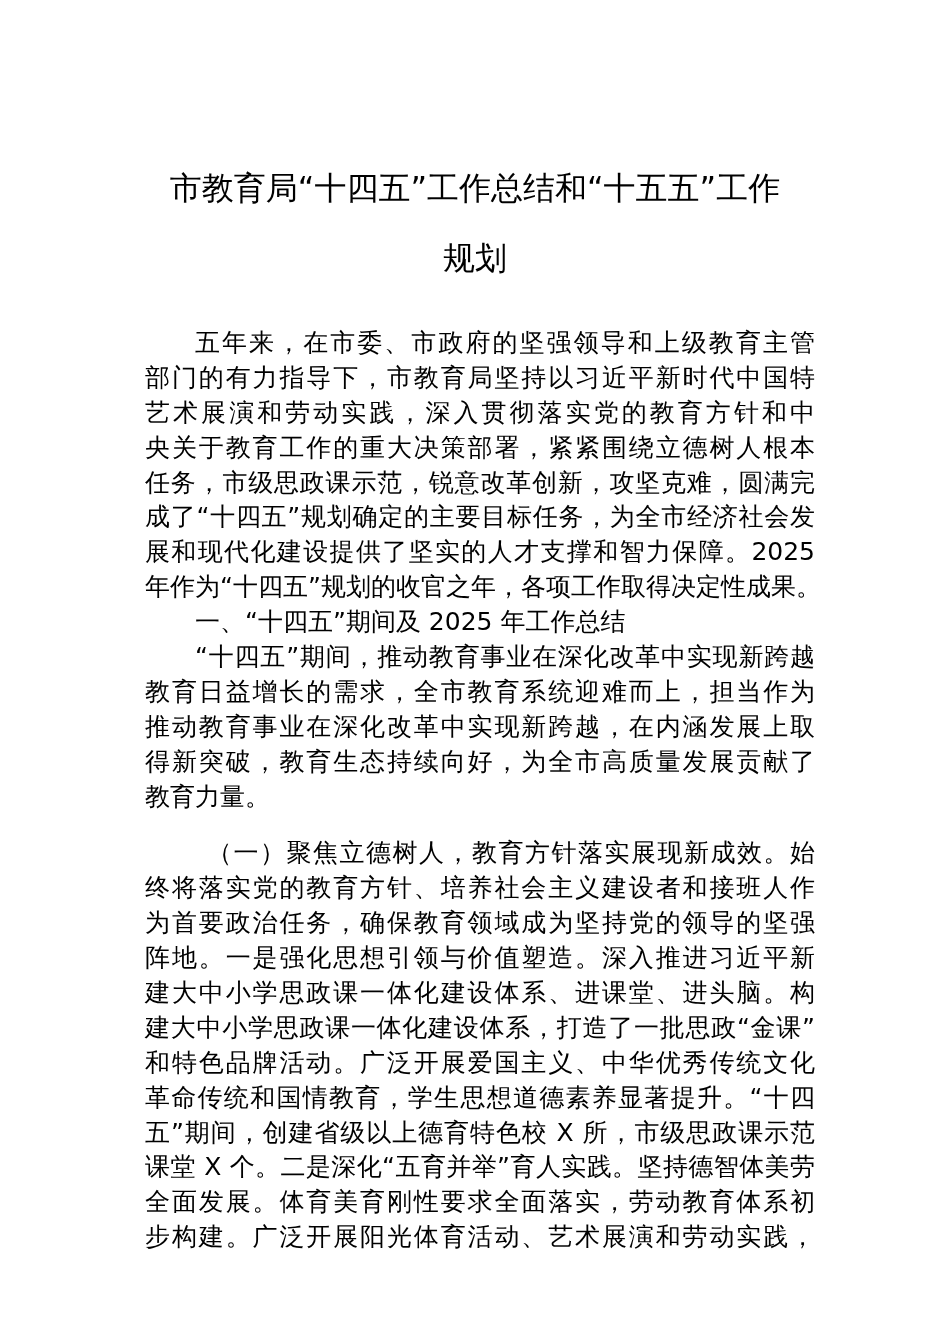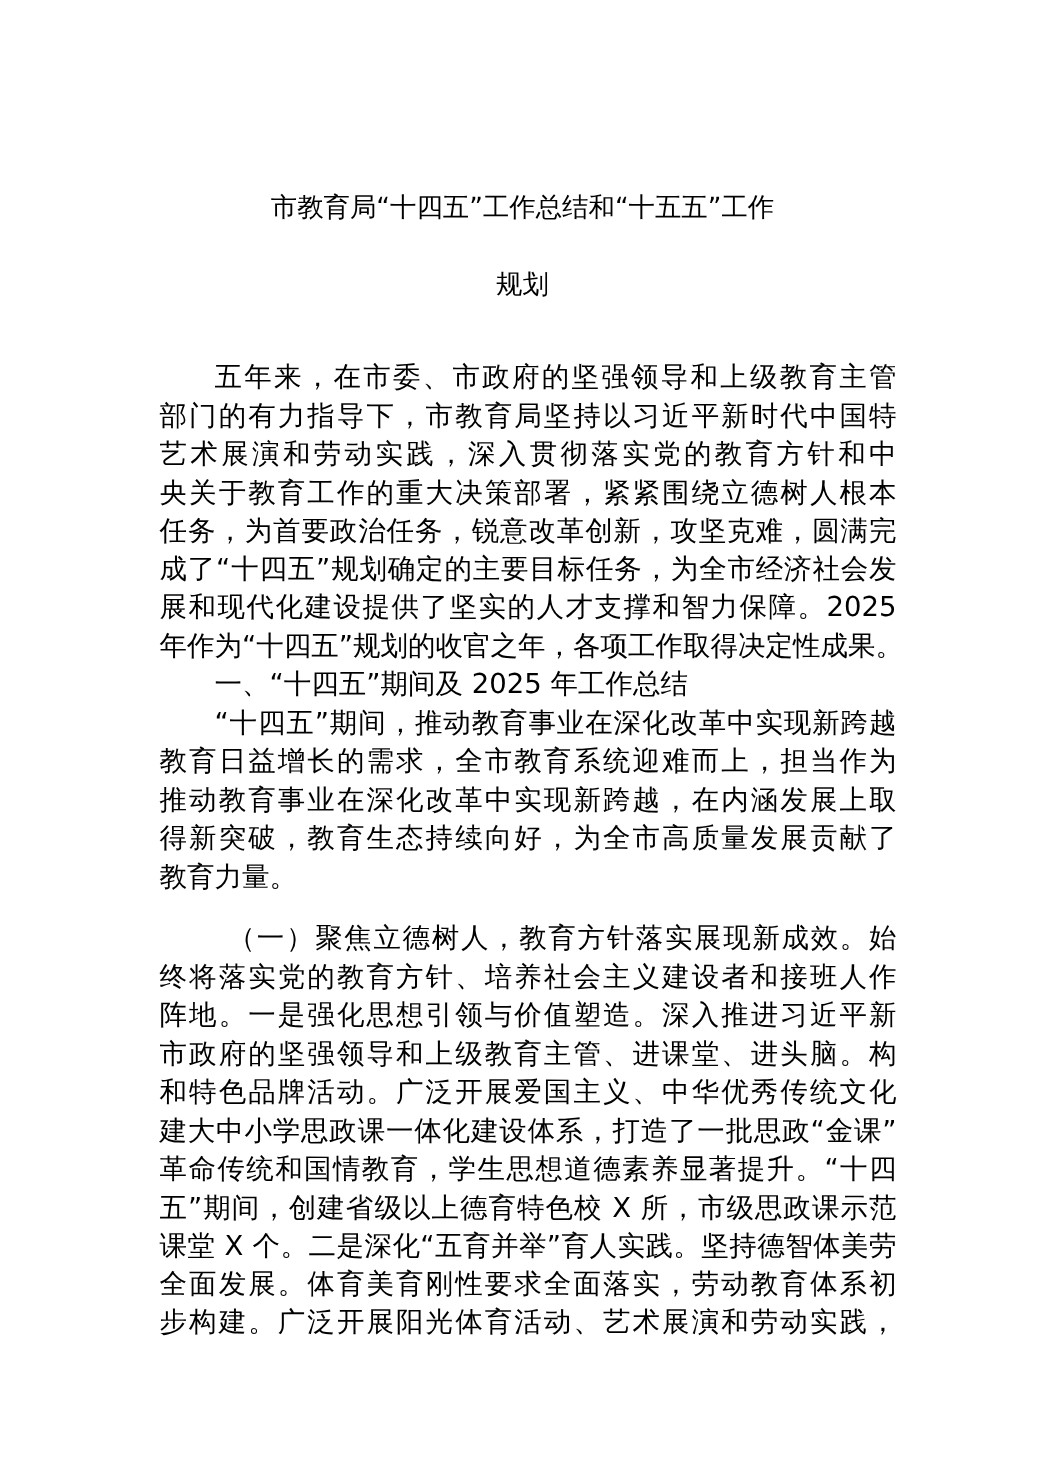--- a/index.html
+++ b/index.html
@@ -21,21 +21,21 @@
       top: 0;
       width: 950px;
       height: 1344px;
       background: #ffffff;
     }
     .title {
       position: absolute;
       left: 0;
       width: 950px;
       text-align: center;
-      font-size: 24px;
+      font-size: 32px;
       line-height: 40px;
       white-space: nowrap;
       letter-spacing: 0px;
     }
     .title-line-1 { top: 168px; }
     .title-line-2 { top: 238px; }
     .body {
       position: absolute;
       left: 145px;
       top: 326px;
@@ -63,45 +63,46 @@
   <div class="title title-line-1">市教育局“十四五”工作总结和“十五五”工作</div>
   <div class="title title-line-2">规划</div>
 
   <div class="body">
 
     <div>
       <div class="line indent">五年来，在市委、市政府的坚强领导和上级教育主管</div>
       <div class="line">部门的有力指导下，市教育局坚持以习近平新时代中国特</div>
       <div class="line">艺术展演和劳动实践，深入贯彻落实党的教育方针和中</div>
       <div class="line">央关于教育工作的重大决策部署，紧紧围绕立德树人根本</div>
-      <div class="line">任务，为首要政治任务，锐意改革创新，攻坚克难，圆满完</div>
+      <div class="line">任务，市级思政课示范，锐意改革创新，攻坚克难，圆满完</div>
       <div class="line">成了“十四五”规划确定的主要目标任务，为全市经济社会发</div>
       <div class="line">展和现代化建设提供了坚实的人才支撑和智力保障。2025</div>
       <div class="line">年作为“十四五”规划的收官之年，各项工作取得决定性成果。</div>
     </div>
 
     <div>
       <div class="line heading">一、“十四五”期间及 2025 年工作总结</div>
     </div>
 
     <div>
       <div class="line indent">“十四五”期间，推动教育事业在深化改革中实现新跨越</div>
       <div class="line">教育日益增长的需求，全市教育系统迎难而上，担当作为</div>
       <div class="line">推动教育事业在深化改革中实现新跨越，在内涵发展上取</div>
       <div class="line">得新突破，教育生态持续向好，为全市高质量发展贡献了</div>
       <div class="line last">教育力量。</div>
     </div>
 
     <div>
       <div class="line indent-wide">（一）聚焦立德树人，教育方针落实展现新成效。始</div>
       <div class="line">终将落实党的教育方针、培养社会主义建设者和接班人作</div>
+      <div class="line">为首要政治任务，确保教育领域成为坚持党的领导的坚强</div>
       <div class="line">阵地。一是强化思想引领与价值塑造。深入推进习近平新</div>
-      <div class="line">市政府的坚强领导和上级教育主管、进课堂、进头脑。构</div>
+      <div class="line">建大中小学思政课一体化建设体系、进课堂、进头脑。构</div>
+      <div class="line">建大中小学思政课一体化建设体系，打造了一批思政“金课”</div>
       <div class="line">和特色品牌活动。广泛开展爱国主义、中华优秀传统文化</div>
-      <div class="line">建大中小学思政课一体化建设体系，打造了一批思政“金课”</div>
       <div class="line">革命传统和国情教育，学生思想道德素养显著提升。“十四</div>
       <div class="line">五”期间，创建省级以上德育特色校 X 所，市级思政课示范</div>
       <div class="line">课堂 X 个。二是深化“五育并举”育人实践。坚持德智体美劳</div>
       <div class="line">全面发展。体育美育刚性要求全面落实，劳动教育体系初</div>
       <div class="line">步构建。广泛开展阳光体育活动、艺术展演和劳动实践，</div>
     </div>
 
   </div>
 </div>
 

